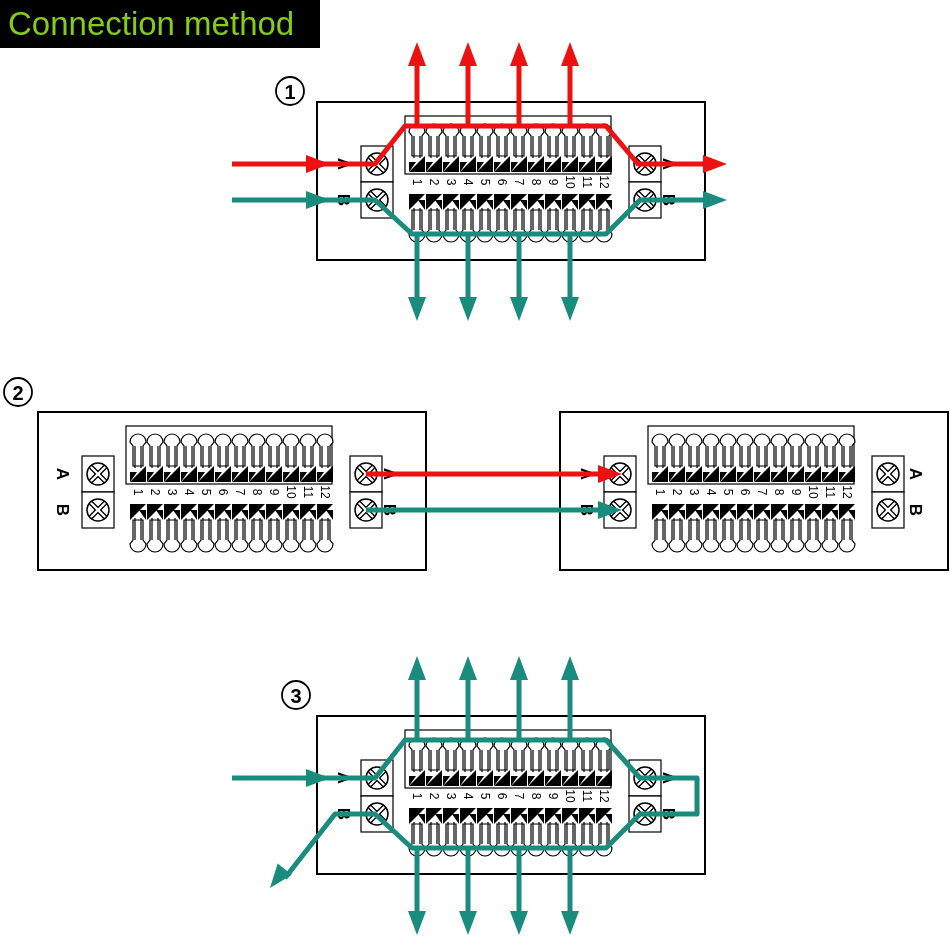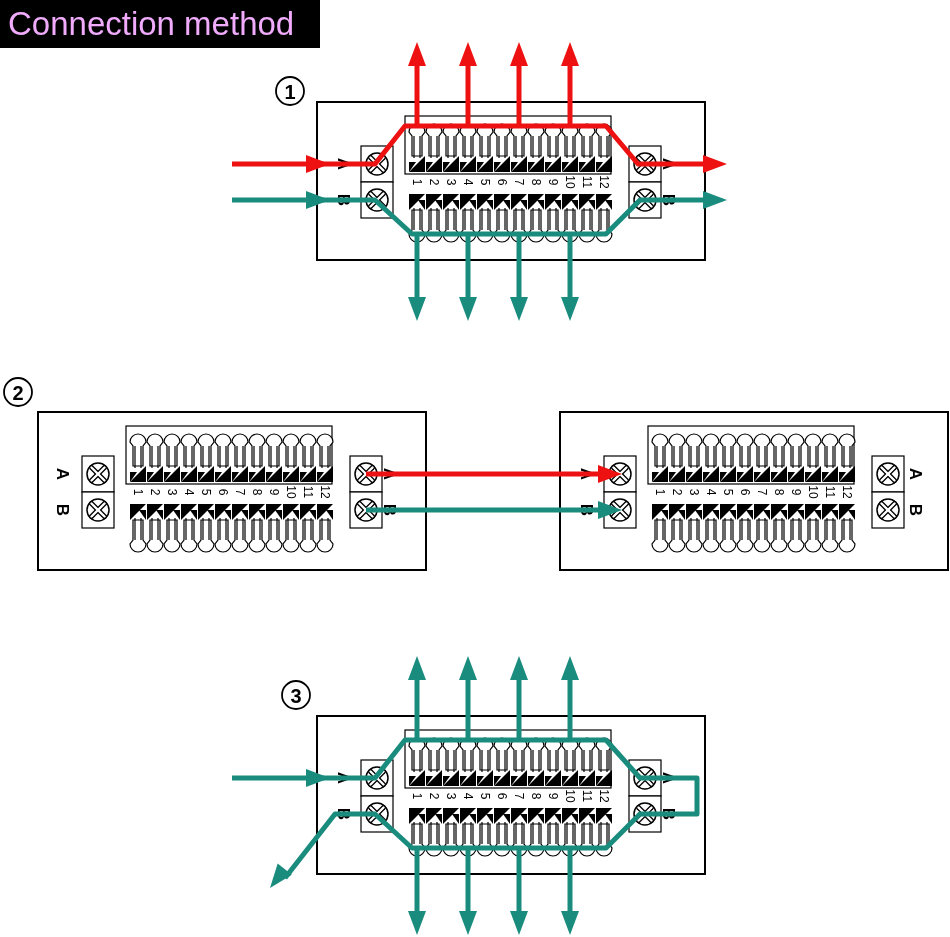--- a/index.html
+++ b/index.html
@@ -1,19 +1,19 @@
 <!DOCTYPE html>
 <html><head>
 <meta charset="utf-8">
 <style>
   html, body { margin: 0; padding: 0; background: #ffffff; }
   body { width: 950px; height: 937px; position: relative; overflow: hidden; font-family: "Liberation Sans", sans-serif; }
   #title-box {
     position: absolute; left: 0; top: 0; width: 320px; height: 48px;
-    background: #000; color: #f0abfc; font-size: 33px; line-height: 48px;
+    background: #000; color: #84cc16; font-size: 33px; line-height: 48px;
     padding-left: 8px; box-sizing: border-box; font-family: "Liberation Sans", sans-serif;
   }
   svg { position: absolute; left: 0; top: 0; }
   .lbl { font-family: "Liberation Sans", sans-serif; }
 </style>
 </head>
 <body>
 
 <div id="title-box">Connection method</div>
 

